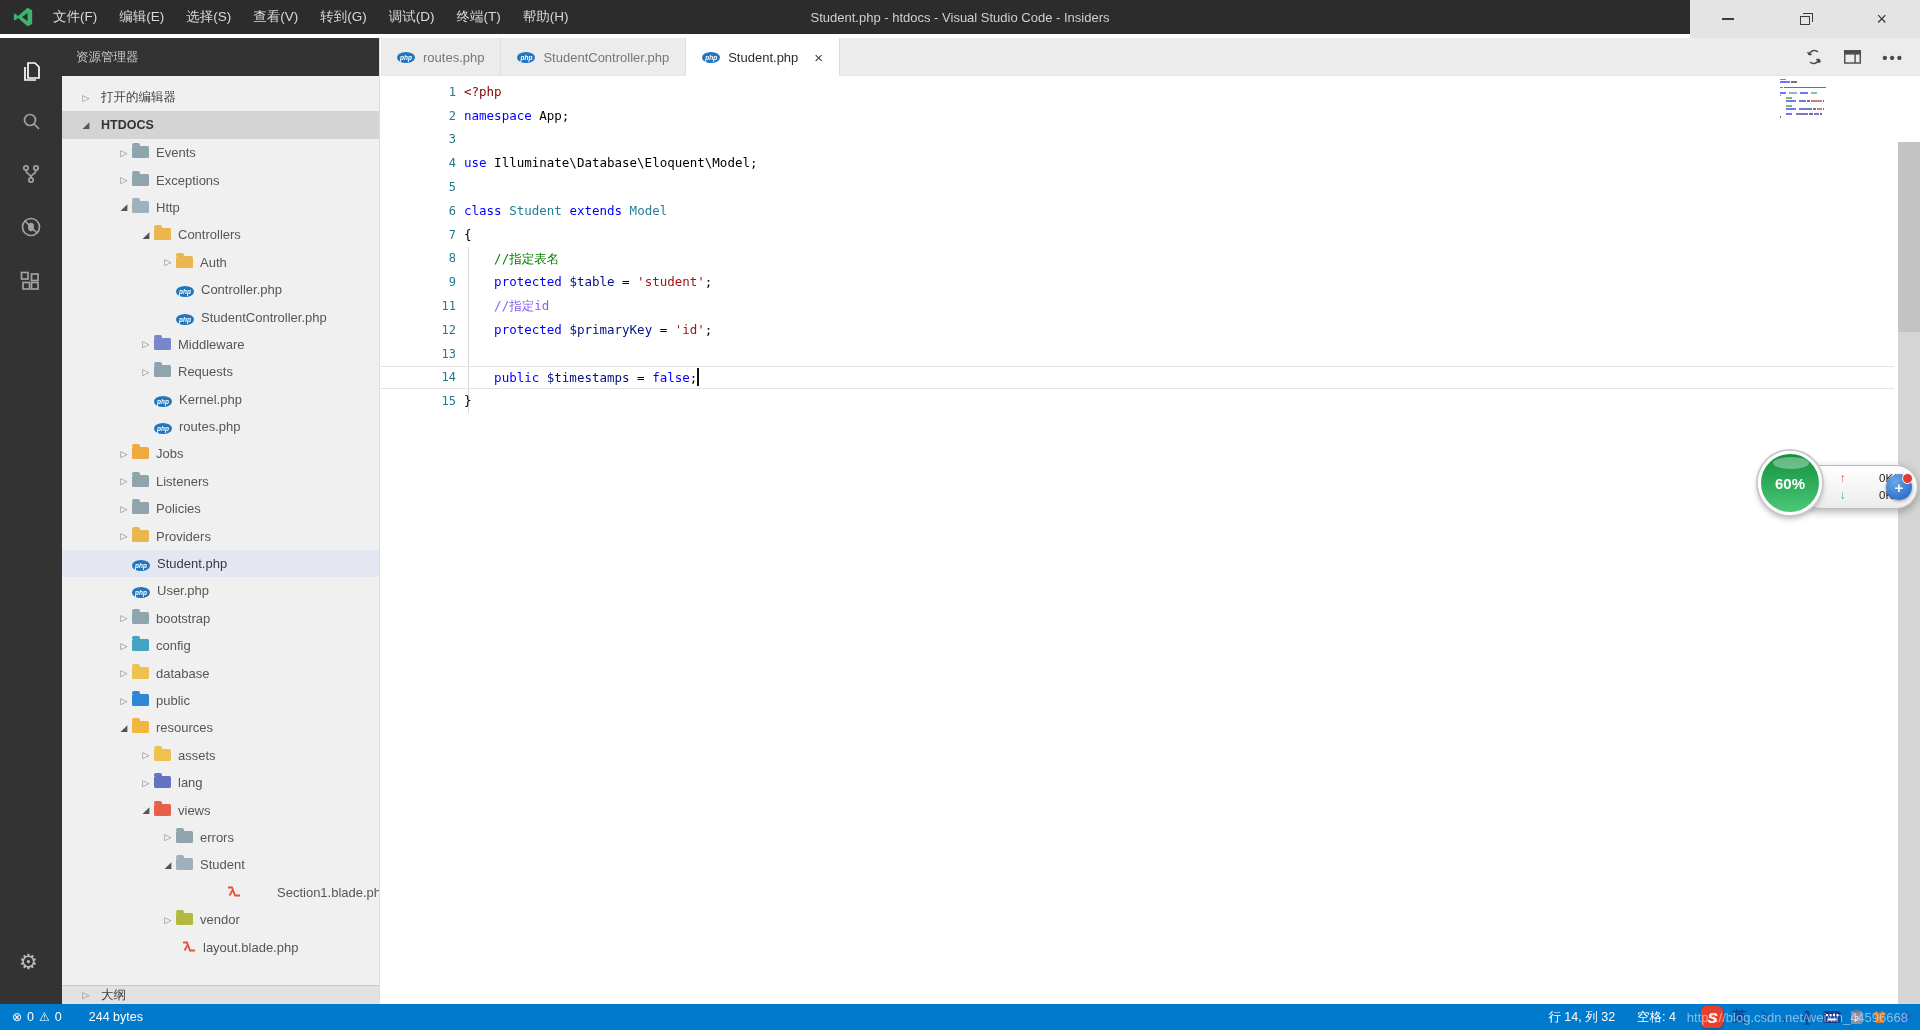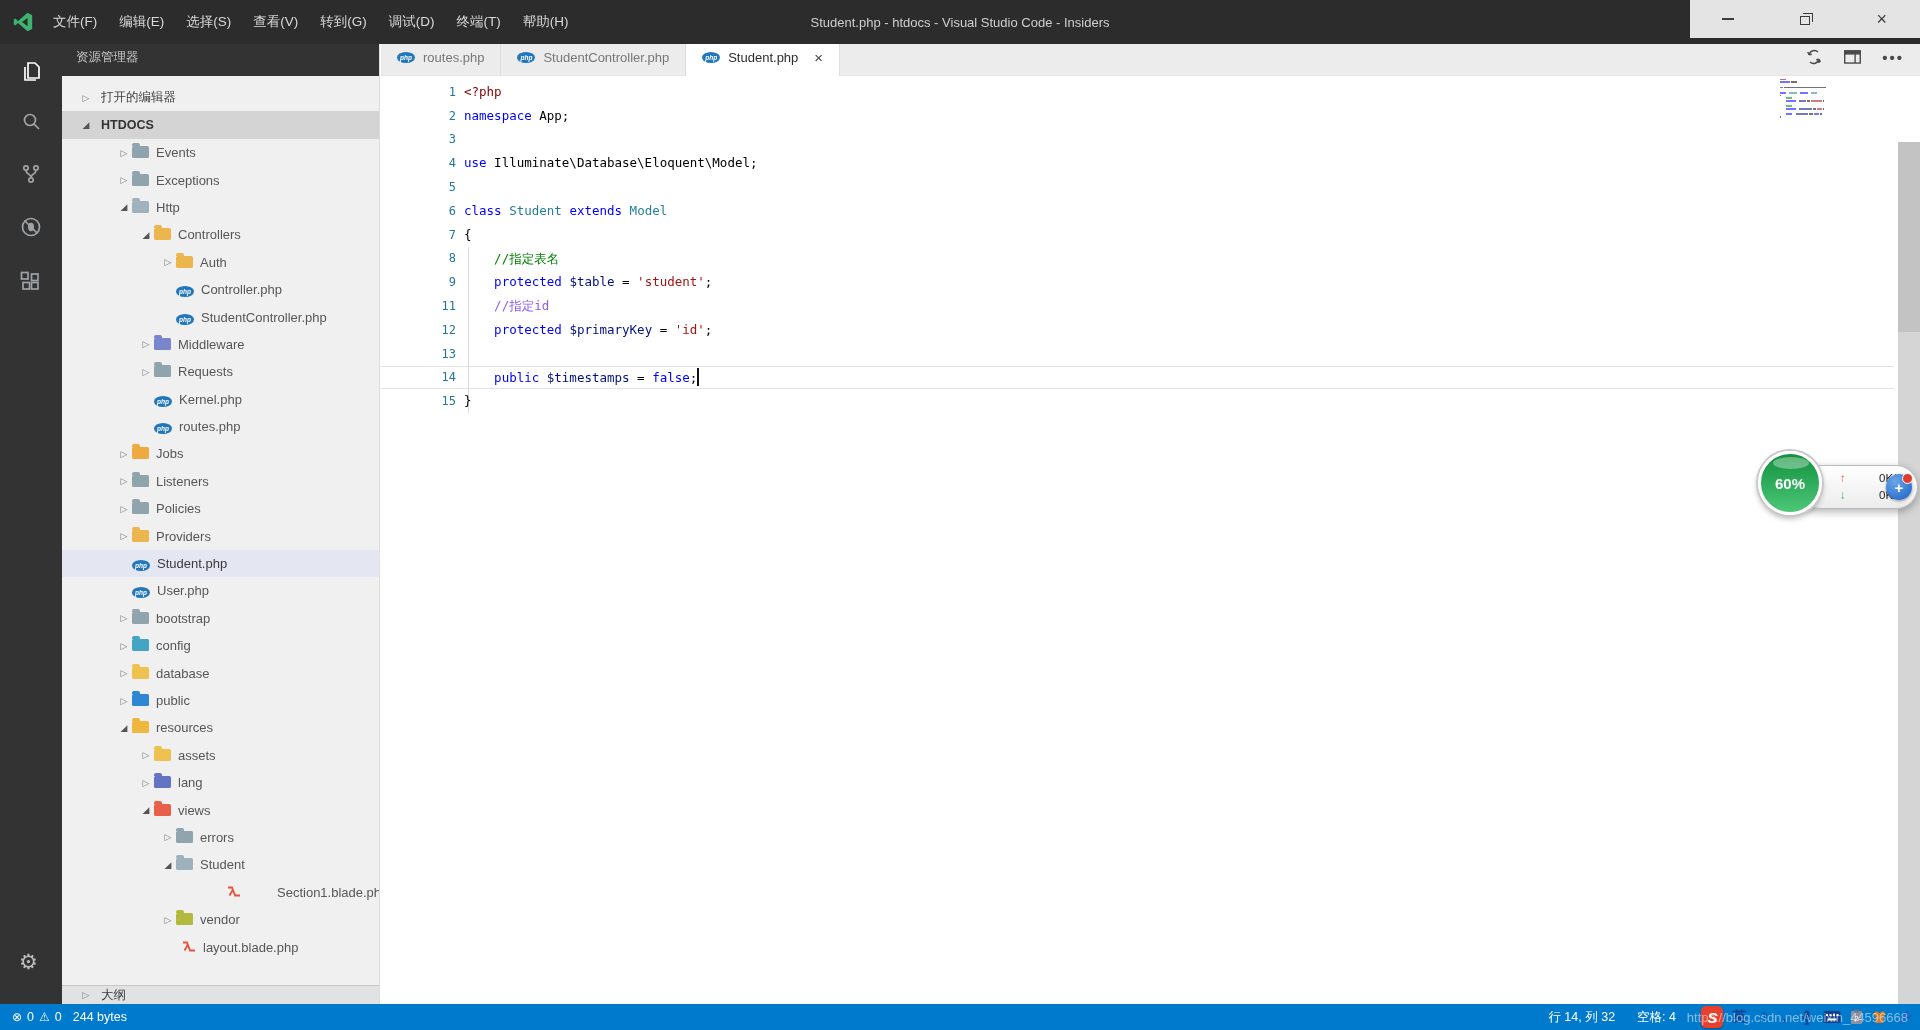--- a/index.html
+++ b/index.html
@@ -1,20 +1,20 @@
 <!DOCTYPE html>
 <html><head>
 <meta charset="utf-8">
 <style>
   * { margin:0; padding:0; box-sizing:border-box; }
   html,body { width:1920px; height:1030px; overflow:hidden; background:#fff;
     font-family:"Liberation Sans","DejaVu Sans",sans-serif; cursor:default; }
 
   
-  .titlebar { position:absolute; top:0; left:0; right:0; height:44px; background:#2c2c2c;
+  .titlebar { position:absolute; top:0; left:0; right:0; height:34px; background:#2c2c2c;
     display:flex; align-items:center; z-index:20; }
   .vslogo { margin:0 8px 0 12px; display:flex; }
   .menubar { display:flex; }
   .menu-item { color:#d8d8d8; font-size:13.5px; line-height:38px; padding:0 11px; }
   .window-title { position:absolute; left:50%; transform:translateX(-50%);
     color:#cfcfcf; font-size:13px; white-space:nowrap; }
   .win-controls { position:absolute; right:0; top:0; width:230px; height:38px;
     background:#e4e4e4; display:flex; }
   .win-btn { flex:1; display:flex; align-items:center; justify-content:center; color:#3c3c3c; }
   .min-glyph { width:12px; height:2px; background:#3c3c3c; }
@@ -76,21 +76,21 @@
   .mm-tok { height:1.7px; margin-right:1px; }
 
   .scroll-strip { position:absolute; right:0; top:66px; bottom:0; width:22px; background:#d5d5d5; }
   .scroll-slider { position:absolute; top:0; left:0; right:0; height:190px; background:#c3c3c3; }
 
   
   .statusbar { position:absolute; left:0; right:0; bottom:0; height:26px; background:#007acc;
     color:#fff; font-size:12.5px; display:flex; align-items:center; z-index:25; }
   .sb-left { display:flex; align-items:center; gap:5px; padding-left:12px; }
   .sb-icon { font-size:12px; }
-  .sb-size { margin-left:6px; }
+  .sb-size { margin-left:22px; }
   .sb-right { position:absolute; right:244px; display:flex; gap:22px; }
 
   
   .ime { position:absolute; right:2px; bottom:0; height:26px; display:flex; align-items:center; gap:9px;
     padding:0 6px; z-index:30; }
   .sogou-logo { width:22px; height:22px; background:#e8402d; border-radius:5px; color:#fff;
     font-weight:bold; font-style:italic; font-size:15px; display:flex; align-items:center; justify-content:center;
     box-shadow:0 1px 2px rgba(0,0,0,.3); }
   .ime-glyph { color:#123f8f; font-size:14px; font-weight:bold; }
 

